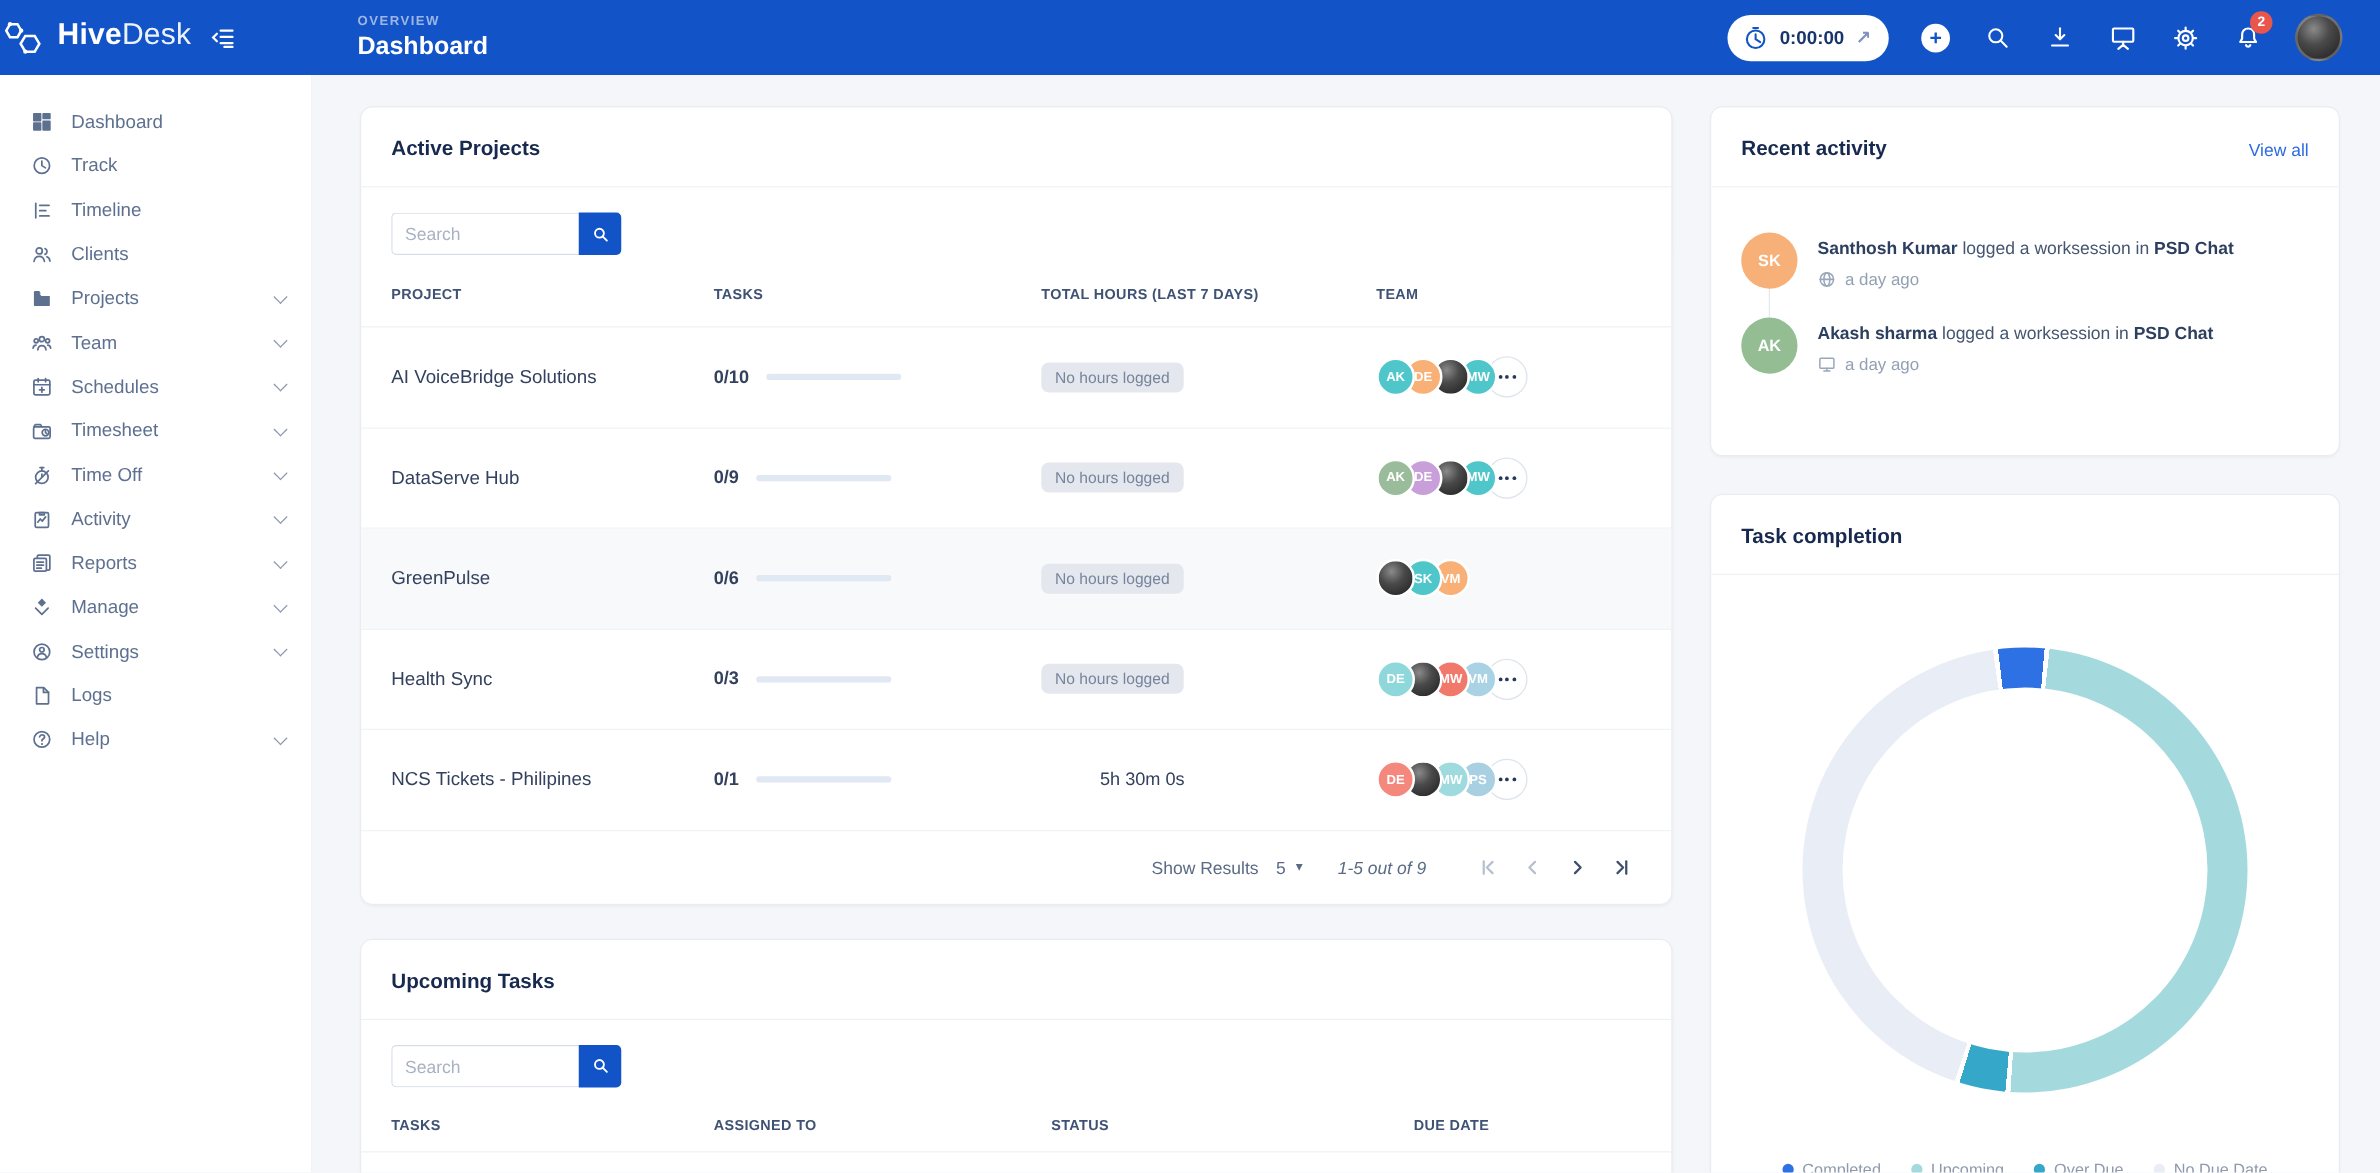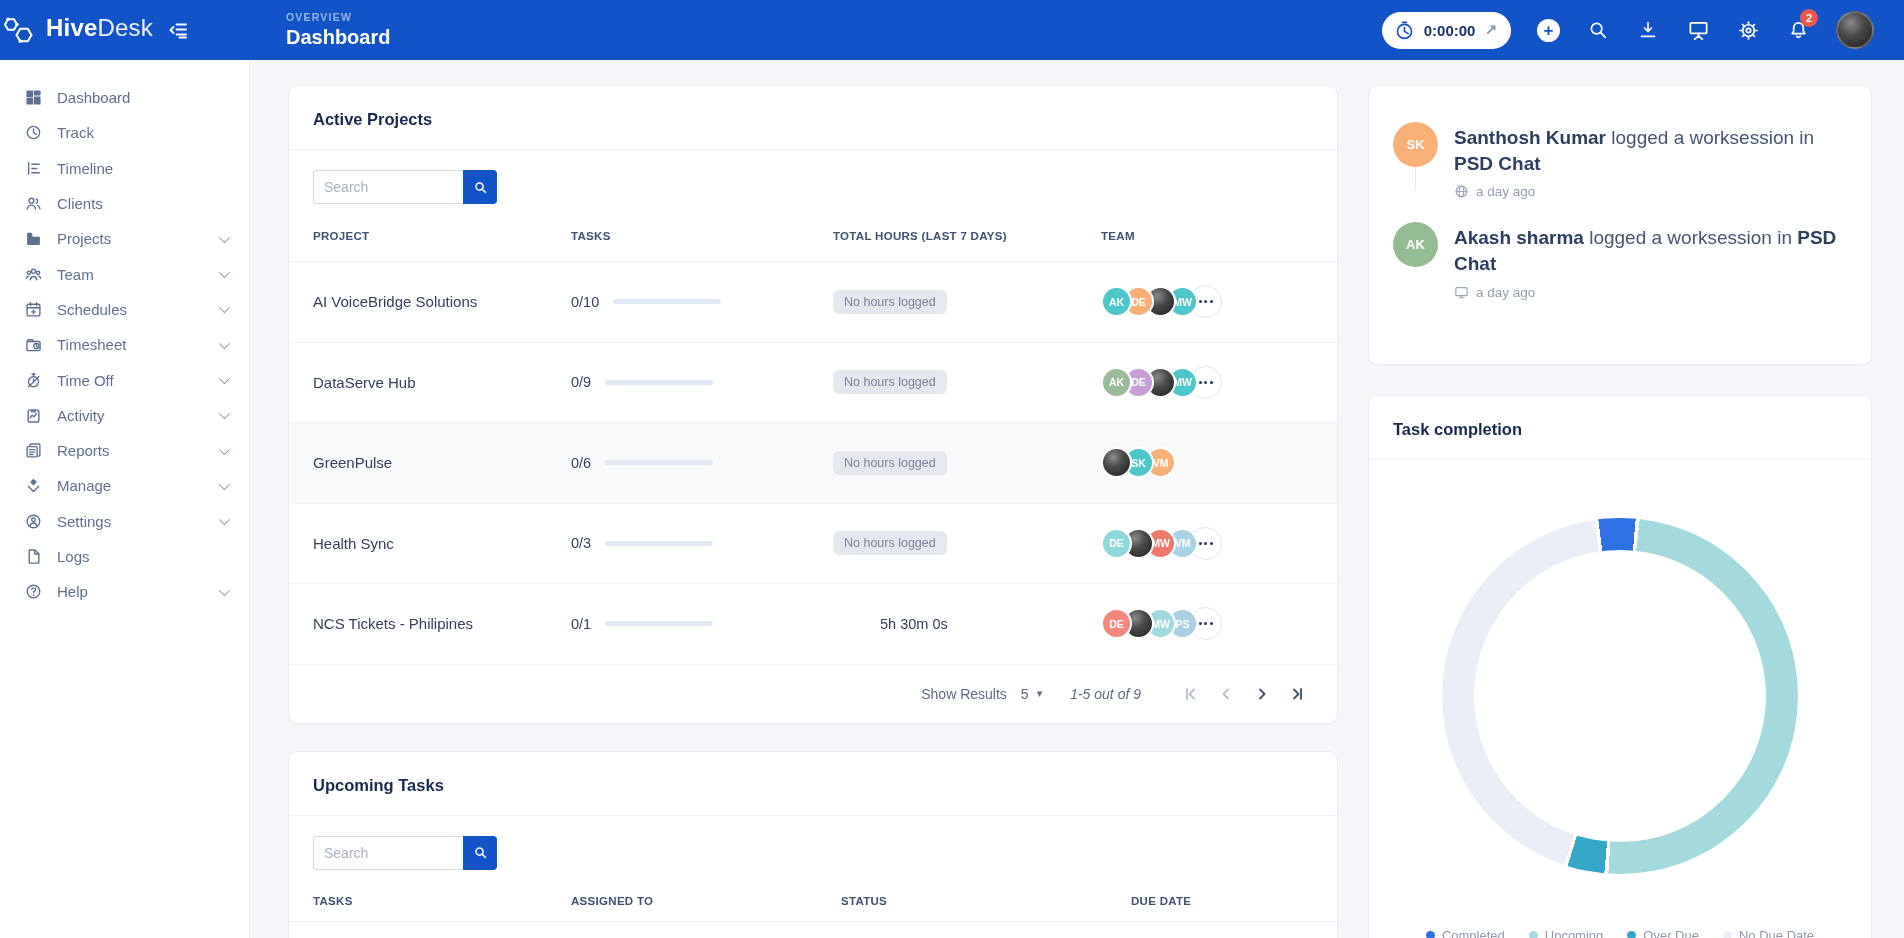--- a/index.html
+++ b/index.html
@@ -63,21 +63,21 @@
   .search-box input::placeholder { color:#a8b2c2; }
   .search-btn { width:34px; height:34px; background:#1254c8; border:none; border-radius:0 4px 4px 0;
     display:flex; align-items:center; justify-content:center; cursor:pointer; }
 
   .grid-ap { display:grid; grid-template-columns:258px 262px 268px 1fr; align-items:center; }
   .thead { padding:0 24px; height:52px; color:#3f5274; font-size:11.5px; font-weight:700;
     letter-spacing:.3px; border-bottom:1px solid #eef1f5; }
   .trow { padding:0 24px; height:80.5px; border-bottom:1px solid #f0f3f7; }
   .trow.hl { background:#f7f9fb; }
   .cell-project { color:#33415e; font-size:15px; cursor:pointer; }
-  .cell-tasks { display:flex; align-items:center; color:#33415e; font-size:14.5px; }
+  .cell-tasks { display:flex; align-items:center; color:#33415e; font-size:14.5px;font-weight:bold; }
   .task-bar { width:108px; height:5px; border-radius:3px; background:#dfe8f3; margin-left:14px; }
   .hours-pill { display:inline-block; background:#e4e8ee; color:#76849c; font-size:12.5px;
     padding:5px 11px; border-radius:6px; }
   .hours-text { color:#33415e; font-size:14.5px;margin-left:47px; }
   .team-cell { display:flex; align-items:center; }
   .t-av { width:31px; height:31px; border-radius:50%; border:2px solid #fff; display:flex;
     align-items:center; justify-content:center; color:#fff; font-size:10.5px; font-weight:700;
     position:relative; flex:0 0 auto; }
   .t-av + .t-av, .t-av + .more-btn { margin-left:-9px; }
   .more-btn { width:33px; height:33px; border-radius:50%; background:#fff; border:1px solid #dee4ec;
@@ -92,21 +92,21 @@
   .pg-btn { width:26px; height:26px; display:flex; align-items:center; justify-content:center; cursor:pointer; }
   .pg-btn.disabled { cursor:default; }
 
   
   .ra-card { height:280px; overflow:hidden; }
   .ra-body { padding:36px 24px 0 24px; position:relative; }
   .ra-item { display:flex; gap:16px; position:relative; margin-bottom:22px; }
   .ra-av { width:45px; height:45px; border-radius:50%; display:flex; align-items:center; justify-content:center;
     color:#fff; font-size:13px; font-weight:700; flex:0 0 auto; position:relative; z-index:2; }
   .ra-line { position:absolute; left:46px; top:80px; height:24px; width:1px; background:#e4e9f0; z-index:1; }
-  .ra-text { font-size:19px; color:#44556f; padding-top:3px; line-height:1.35; }
+  .ra-text { font-size:14px; color:#44556f; padding-top:3px; line-height:1.35; }
   .ra-text b { color:#2d3f5e; }
   .ra-time { margin-top:7px; display:flex; align-items:center; gap:7px; color:#93a0b4; font-size:13.5px; }
 
   
   .tc-card { margin-top:30px; height:565px; }
   .donut-wrap { position:relative; width:356px; height:356px; margin:58px auto 0 auto; }
   .donut { width:356px; height:356px; border-radius:50%; }
   .donut-hole { position:absolute; inset:32px; background:#fff; border-radius:50%; }
   .legend { display:flex; justify-content:center; gap:24px; margin-top:54px; }
   .lg-item { display:flex; align-items:center; gap:7px; color:#8d99ad; font-size:13px; }
@@ -553,20 +553,24 @@
 
     <div></div>
             </div>
           </div>
       </section>
     </div>
 
     <div class="col-side">
 
       <section class="card ra-card">
+        <div class="card-head">
+          <div class="card-title">Recent activity</div>
+          <a class="link">View all</a>
+        </div>
         <div class="ra-body" id="ra-body">
             <div class="ra-item">
     <div class="ra-av" style="background:#f8b079">SK</div>
     <div>
       <div class="ra-text"><b>Santhosh Kumar</b> logged a worksession in <b>PSD Chat</b></div>
       <div class="ra-time">
         <span style="display:flex;width:15px;color:#9aa7ba;">
                     <svg width="17" height="17" viewBox="0 0 16 16" fill="none" stroke="currentColor" stroke-width="1.3" stroke-linecap="round" stroke-linejoin="round">
                       <circle cx="8" cy="8" r="5.7"></circle>
                       <ellipse cx="8" cy="8" rx="2.5" ry="5.7"></ellipse>

